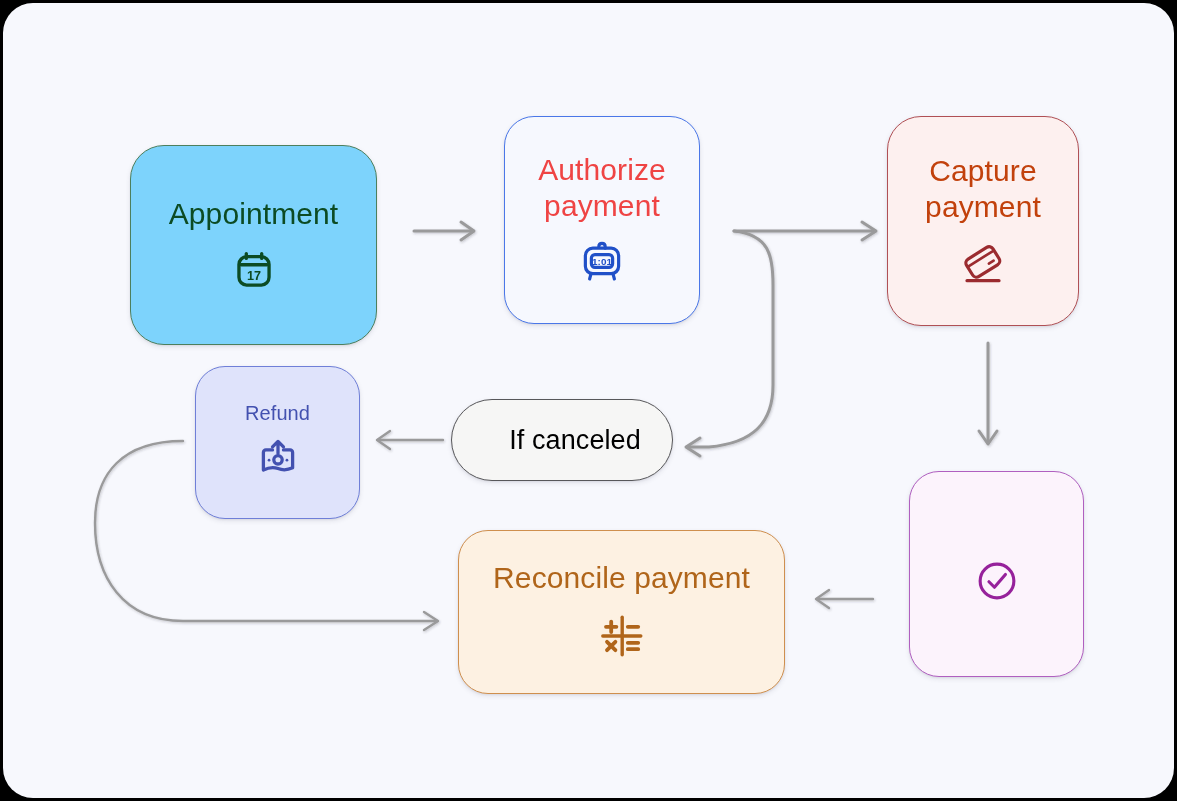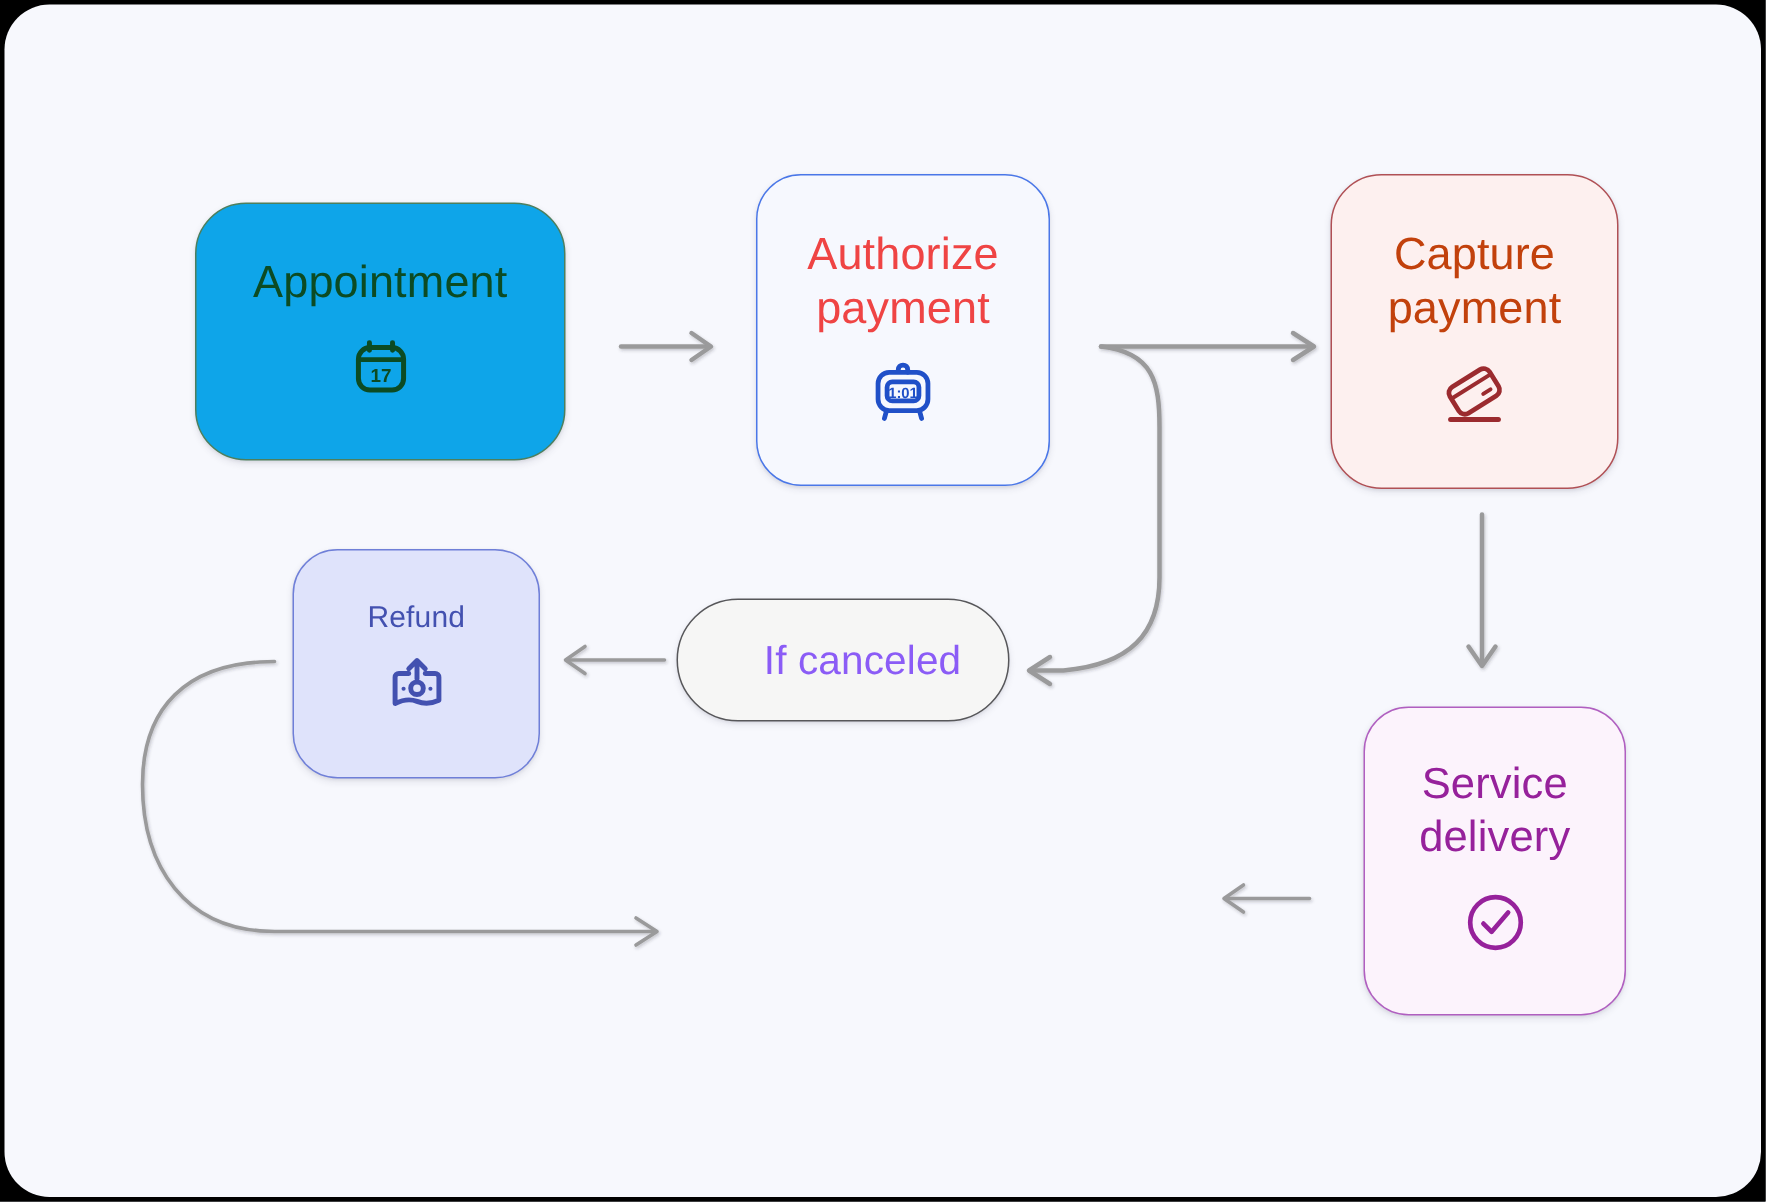--- a/index.html
+++ b/index.html
@@ -33,24 +33,24 @@
   }
   .node-label {
     line-height: 1.20;
     letter-spacing: 0.1px;
     white-space: pre-line;
   }
   .node-icon { display: block; }
 
   
   #n-appointment {
-    left: 127px; top: 132px; width: 247px; height: 172px;
+    left: 127px; top: 142px; width: 247px; height: 200px;
     border: 1.6px solid #4d7f5d;
     border-radius: 34px;
-    background: #0ea5e9;
+    background: #7dd3fc;
   }
   #n-appointment .node-label { color: #0c4b23; font-size: 30px; }
   #n-appointment .node-icon { margin-top: 17px; }
 
   
   #n-authorize {
     left: 501px; top: 113px; width: 196px; height: 208px;
     border: 1.8px solid #4a77e8;
     border-radius: 30px;
     background: #f6f8fe;
@@ -98,21 +98,21 @@
   #n-refund .node-label { color: #4351b0; font-size: 20px; }
   #n-refund .node-icon { margin-top: 14px; }
 
   
   #n-ifcanceled {
     left: 448px; top: 396px; width: 222px; height: 82px;
     border: 1.6px solid #57575a;
     border-radius: 41px;
     background: #f6f6f5;
   }
-  #n-ifcanceled .node-label { color: #8b5cf6; font-size: 27px; margin-left: 26px; }
+  #n-ifcanceled .node-label { color: #000000; font-size: 27px; margin-left: 26px; }
 </style>
 </head>
 <body>
 
 <div id="canvas">
 
   <svg id="edges" viewBox="0 0 1171 795" xmlns="http://www.w3.org/2000/svg">
     <defs>
       <filter id="edgeshadow" x="-20%" y="-20%" width="140%" height="140%">
         <feDropShadow dx="0.8" dy="1.2" stdDeviation="0.9" flood-color="#2b2b38" flood-opacity="0.25"></feDropShadow>
@@ -192,30 +192,41 @@
           <rect x="4.2" y="5.0" width="17.6" height="11.6" rx="2.6"></rect>
           <path d="M4.6 8.6 L21.4 8.6" stroke-width="1.5"></path>
           <path d="M15.4 13.4 L18.6 13.4" stroke-width="1.5"></path>
         </g>
         <path d="M4.0 21.4 L22.0 21.4" stroke-width="1.9"></path>
       </svg>
     </span>
   </div>
 
   <div class="node" id="n-service">
-    <div class="node-label">Service
-delivery</div>
     <span class="node-icon">
       <svg width="44" height="44" viewBox="0 0 24 24" fill="none" stroke="#96219b" stroke-width="1.7" stroke-linecap="round" stroke-linejoin="round">
         <circle cx="12" cy="12" r="9.2"></circle>
         <path d="M7.6 12.4 L10.6 15.4 L16.6 8.4"></path>
       </svg>
     </span>
   </div>
 
+  <div class="node" id="n-reconcile">
+    <div class="node-label">Reconcile payment</div>
+    <span class="node-icon">
+      <svg width="48" height="48" viewBox="0 0 24 24" fill="none" stroke="#b0651a" stroke-width="1.9" stroke-linecap="round">
+        <path d="M12.1 2.6 L12.1 21.4" stroke-width="1.7"></path>
+        <path d="M2.4 12.0 L21.4 12.0" stroke-width="1.7"></path>
+        <path d="M4.0 7.4 L9.2 7.4 M6.6 4.8 L6.6 10.0"></path>
+        <path d="M14.9 7.4 L20.1 7.4"></path>
+        <path d="M4.5 14.9 L8.7 19.1 M8.7 14.9 L4.5 19.1"></path>
+        <path d="M14.9 15.4 L20.1 15.4 M14.9 18.6 L20.1 18.6"></path>
+      </svg>
+    </span>
+  </div>
 
   <div class="node" id="n-refund">
     <div class="node-label">Refund</div>
     <span class="node-icon">
       <svg width="44" height="42" viewBox="0 0 24 23" fill="none" stroke="#4351b0" stroke-width="1.8" stroke-linecap="round" stroke-linejoin="round">
         <path d="M9.0 6.0 L5.4 6.0 C4.6 6.0 4.0 6.6 4.0 7.4 L4.0 17.0
                  C7.2 15.4 10.0 15.4 12.0 16.2 C14.0 17.0 17.0 17.2 20.0 15.8
                  L20.0 7.4 C20.0 6.6 19.4 6.0 18.6 6.0 L15.0 6.0"></path>
         <circle cx="12.0" cy="11.4" r="2.3"></circle>
         <circle cx="7.1" cy="11.6" r="0.75" fill="#4351b0" stroke="none"></circle>

